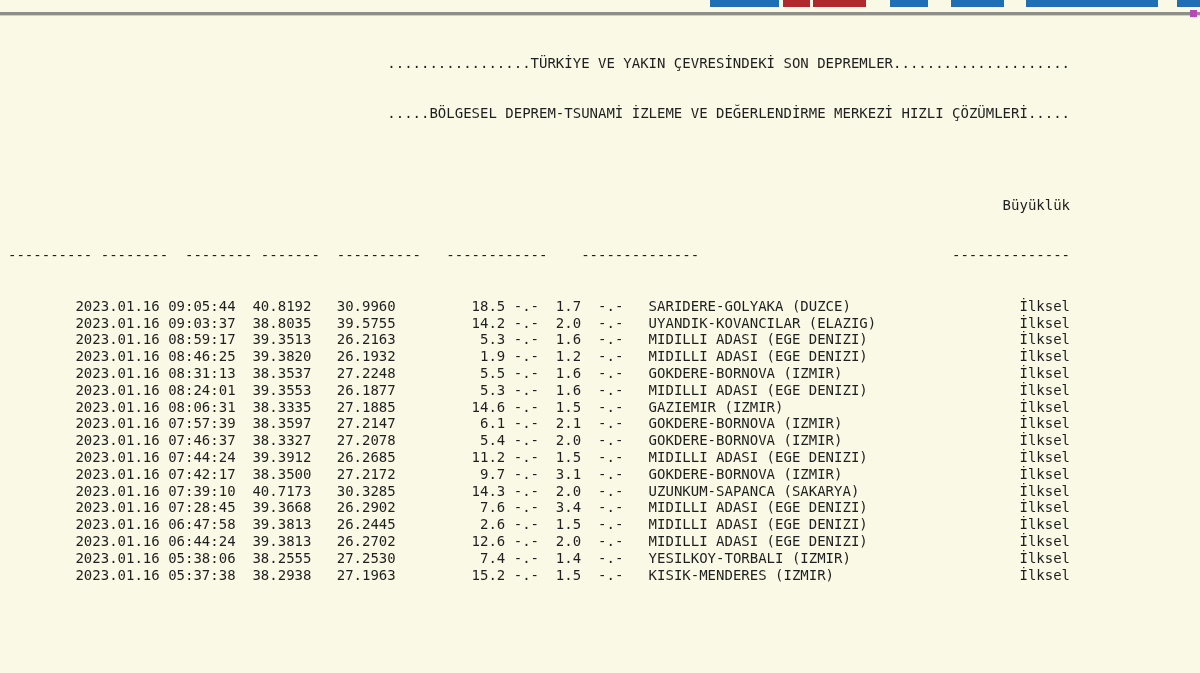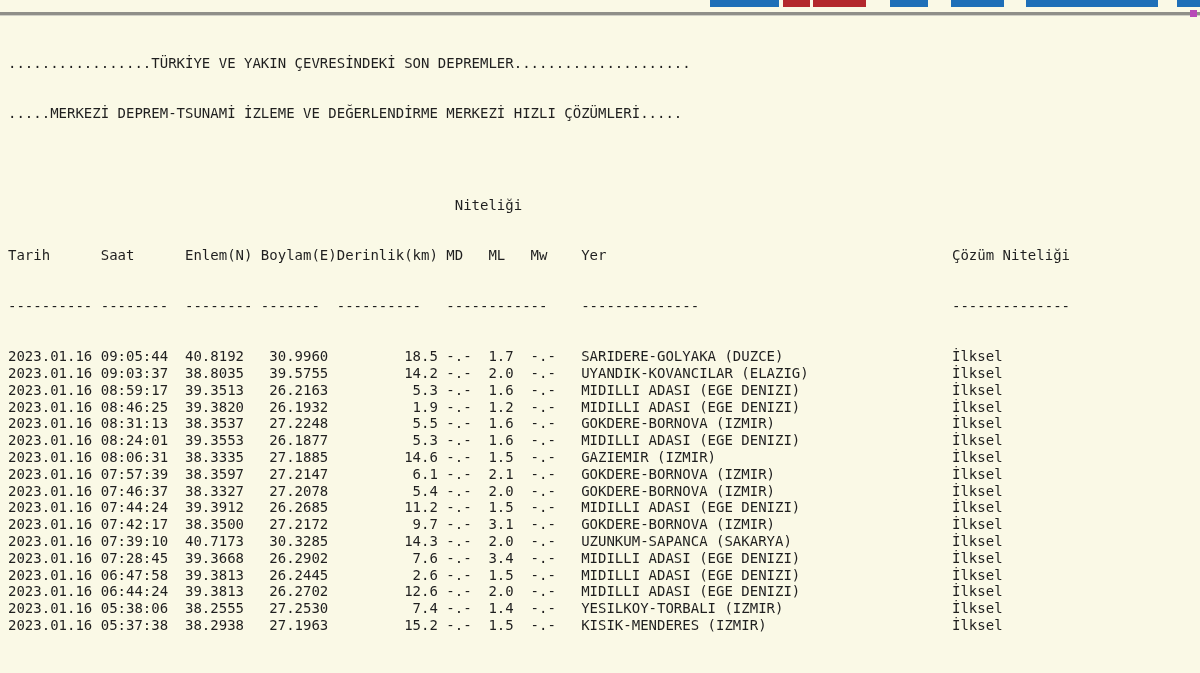--- a/index.html
+++ b/index.html
@@ -17,38 +17,37 @@
   .marker { position: absolute; top: 10px; left: 1190px; width: 7px; height: 7px; background: #B84AB8; }
   .content {
     position: absolute; top: 21px; left: 8px;
     font-family: "DejaVu Sans Mono", "Liberation Mono", monospace;
     font-size: 14px; line-height: 16.8px;
     color: #1F1F1F;
     white-space: pre;
     font-variant-ligatures: none;
   }
   .gap { height: 8px; }
-  .line, .row { white-space: pre; }
+  .line, .row { white-space: pre; text-align: right; }
 </style>
 </head>
 <body>
 
 <div class="topbar" id="topbar">
     <div class="toplink" style="left: 710px; width: 69px; background: rgb(30, 111, 184);"></div>
     <div class="toplink" style="left: 783px; width: 27px; background: rgb(179, 40, 45);"></div>
     <div class="toplink" style="left: 813px; width: 53px; background: rgb(179, 40, 45);"></div>
     <div class="toplink" style="left: 890px; width: 38px; background: rgb(30, 111, 184);"></div>
     <div class="toplink" style="left: 951px; width: 53px; background: rgb(30, 111, 184);"></div>
     <div class="toplink" style="left: 1026px; width: 132px; background: rgb(30, 111, 184);"></div>
     <div class="toplink" style="left: 1177px; width: 23px; background: rgb(30, 111, 184);"></div>
   </div>
 <div class="rule"></div>
 <div class="marker"></div>
 
 <div class="content">
   <div class="line">.................TÜRKİYE VE YAKIN ÇEVRESİNDEKİ SON DEPREMLER.....................</div>
-  <div class="line">.....MERKEZİ DEPREM-TSUNAMİ İZLEME VE DEĞERLENDİRME MERKEZİ HIZLI ÇÖZÜMLERİ.....</div>
+  <div class="line">.....BÖLGESEL DEPREM-TSUNAMİ İZLEME VE DEĞERLENDİRME MERKEZİ HIZLI ÇÖZÜMLERİ.....</div>
   <div class="gap"></div>
-  <div class="line" id="line-buyukluk">                                                     Niteliği</div>
-  <div class="line" id="line-header">Tarih      Saat      Enlem(N) Boylam(E)Derinlik(km) MD   ML   Mw    Yer                                         Çözüm Niteliği</div>
+  <div class="line" id="line-buyukluk">                                                     Büyüklük</div>
   <div class="line" id="line-dashes">---------- --------  -------- -------  ----------   ------------    --------------                              --------------</div>
   <div id="rows"><div class="row">2023.01.16 09:05:44  40.8192   30.9960         18.5 -.-  1.7  -.-   SARIDERE-GOLYAKA (DUZCE)                    İlksel</div><div class="row">2023.01.16 09:03:37  38.8035   39.5755         14.2 -.-  2.0  -.-   UYANDIK-KOVANCILAR (ELAZIG)                 İlksel</div><div class="row">2023.01.16 08:59:17  39.3513   26.2163          5.3 -.-  1.6  -.-   MIDILLI ADASI (EGE DENIZI)                  İlksel</div><div class="row">2023.01.16 08:46:25  39.3820   26.1932          1.9 -.-  1.2  -.-   MIDILLI ADASI (EGE DENIZI)                  İlksel</div><div class="row">2023.01.16 08:31:13  38.3537   27.2248          5.5 -.-  1.6  -.-   GOKDERE-BORNOVA (IZMIR)                     İlksel</div><div class="row">2023.01.16 08:24:01  39.3553   26.1877          5.3 -.-  1.6  -.-   MIDILLI ADASI (EGE DENIZI)                  İlksel</div><div class="row">2023.01.16 08:06:31  38.3335   27.1885         14.6 -.-  1.5  -.-   GAZIEMIR (IZMIR)                            İlksel</div><div class="row">2023.01.16 07:57:39  38.3597   27.2147          6.1 -.-  2.1  -.-   GOKDERE-BORNOVA (IZMIR)                     İlksel</div><div class="row">2023.01.16 07:46:37  38.3327   27.2078          5.4 -.-  2.0  -.-   GOKDERE-BORNOVA (IZMIR)                     İlksel</div><div class="row">2023.01.16 07:44:24  39.3912   26.2685         11.2 -.-  1.5  -.-   MIDILLI ADASI (EGE DENIZI)                  İlksel</div><div class="row">2023.01.16 07:42:17  38.3500   27.2172          9.7 -.-  3.1  -.-   GOKDERE-BORNOVA (IZMIR)                     İlksel</div><div class="row">2023.01.16 07:39:10  40.7173   30.3285         14.3 -.-  2.0  -.-   UZUNKUM-SAPANCA (SAKARYA)                   İlksel</div><div class="row">2023.01.16 07:28:45  39.3668   26.2902          7.6 -.-  3.4  -.-   MIDILLI ADASI (EGE DENIZI)                  İlksel</div><div class="row">2023.01.16 06:47:58  39.3813   26.2445          2.6 -.-  1.5  -.-   MIDILLI ADASI (EGE DENIZI)                  İlksel</div><div class="row">2023.01.16 06:44:24  39.3813   26.2702         12.6 -.-  2.0  -.-   MIDILLI ADASI (EGE DENIZI)                  İlksel</div><div class="row">2023.01.16 05:38:06  38.2555   27.2530          7.4 -.-  1.4  -.-   YESILKOY-TORBALI (IZMIR)                    İlksel</div><div class="row">2023.01.16 05:37:38  38.2938   27.1963         15.2 -.-  1.5  -.-   KISIK-MENDERES (IZMIR)                      İlksel</div></div>
 </div>
 
 </body></html>

